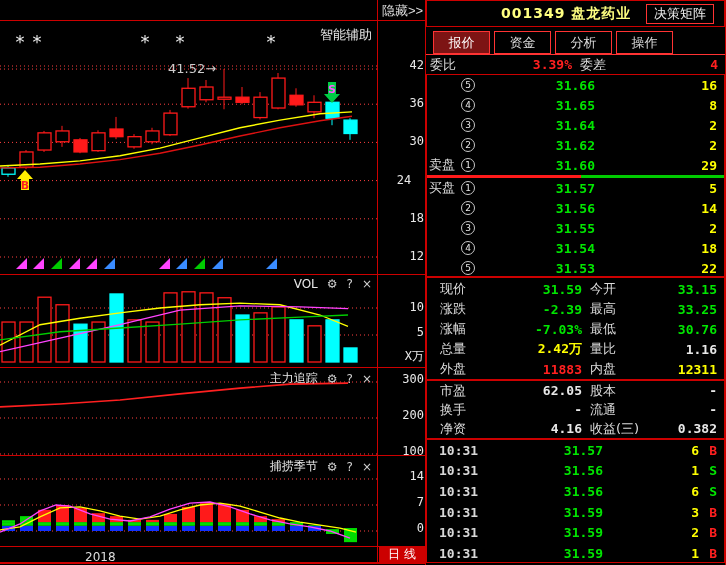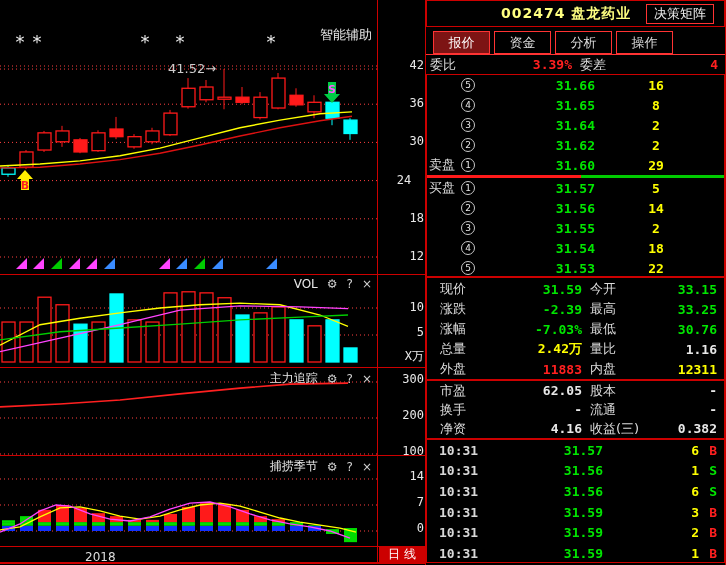--- a/index.html
+++ b/index.html
@@ -48,38 +48,41 @@
 .box{position:absolute;left:0;width:100%;border:1px solid #c00;overflow:hidden}
 #order-book{top:74px;height:203px}
 #stats-box{top:277px;height:103px;padding-top:1px}
 #fund-box{top:380px;height:59px}
 #ticks-box{top:439px;height:124px}
 .book-row{display:grid;grid-template-columns:32px 22px 112px 1fr;align-items:center;height:20px;padding:0 7px 0 2px;cursor:pointer}
 .book-row .pfx{color:#dcdcdc}
 .circ{width:14px;height:14px;border:1px solid #c8c8c8;border-radius:50%;color:#e8e8e8;font-size:9px;
   display:inline-flex;align-items:center;justify-content:center;line-height:13px}
 .bp{text-align:right;color:#00e600}
-.bq{text-align:center;color:#ffff00}
+.bq{text-align:right;color:#ffff00}
 #split-bar{height:3px;display:flex;margin:0}
 #split-bar .sb-red{background:#ff1a1a;height:3px}
 #split-bar .sb-green{background:#00cc00;height:3px}
 .stat-row{display:grid;grid-template-columns:62px 80px 84px 1fr;align-items:center;height:20px;padding:0 7px 0 13px}
 .fund-row{height:19px}
 .stat-row .l2{padding-left:8px}
 .tick-row{display:grid;grid-template-columns:62px 102px 96px 1fr;align-items:center;height:20.6px;padding:0 7px 0 12px}
 .tk-time{color:#d8d8d8}
 .tk-price{text-align:right;color:#00e600}
 .tk-vol{text-align:right;color:#ffff00}
 .tk-side{text-align:right;font-weight:bold}
 </style>
 </head>
 <body>
 
 <div id="app">
 
+  <div id="top-bar">
+    <button id="hide-btn">隐藏&gt;&gt;</button>
+  </div>
 
   <div id="charts">
     <div id="main-title">智能辅助</div>
     <svg id="main-svg" class="pane-svg">
         <line x1="0" y1="45" x2="377" y2="45" stroke="#ff4040" stroke-width="1" stroke-dasharray="1,3"></line>
         <line x1="0" y1="83.2002" x2="377" y2="83.2002" stroke="#ff4040" stroke-width="1" stroke-dasharray="1,3"></line>
         <line x1="0" y1="121.40039999999999" x2="377" y2="121.40039999999999" stroke="#ff4040" stroke-width="1" stroke-dasharray="1,3"></line>
         <line x1="0" y1="159.6006" x2="377" y2="159.6006" stroke="#ff4040" stroke-width="1" stroke-dasharray="1,3"></line>
         <line x1="0" y1="197.80079999999998" x2="377" y2="197.80079999999998" stroke="#ff4040" stroke-width="1" stroke-dasharray="1,3"></line>
         <line x1="0" y1="236.001" x2="377" y2="236.001" stroke="#ff4040" stroke-width="1" stroke-dasharray="1,3"></line>
@@ -291,21 +294,21 @@
         <div class="ax" style="top: 521px;">0</div>
       </div>
     <div id="period-badge">日 线</div>
   </div>
 
   <div id="bottom-line"></div>
 
   <div id="quote-panel">
     <div class="qp-header">
       <span id="stock-title">
-        <span>002474</span>
+        <span>001349</span>
         <span>盘龙药业</span>
       </span>
       <button id="matrix-btn">决策矩阵</button>
     </div>
 
     <div id="tabs"><div class="tab active">报价</div><div class="tab">资金</div><div class="tab">分析</div><div class="tab">操作</div></div>
 
     <div id="weibi-row">
       <span class="lbl">委比</span>
       <span class="red ra mono">3.39%</span>

